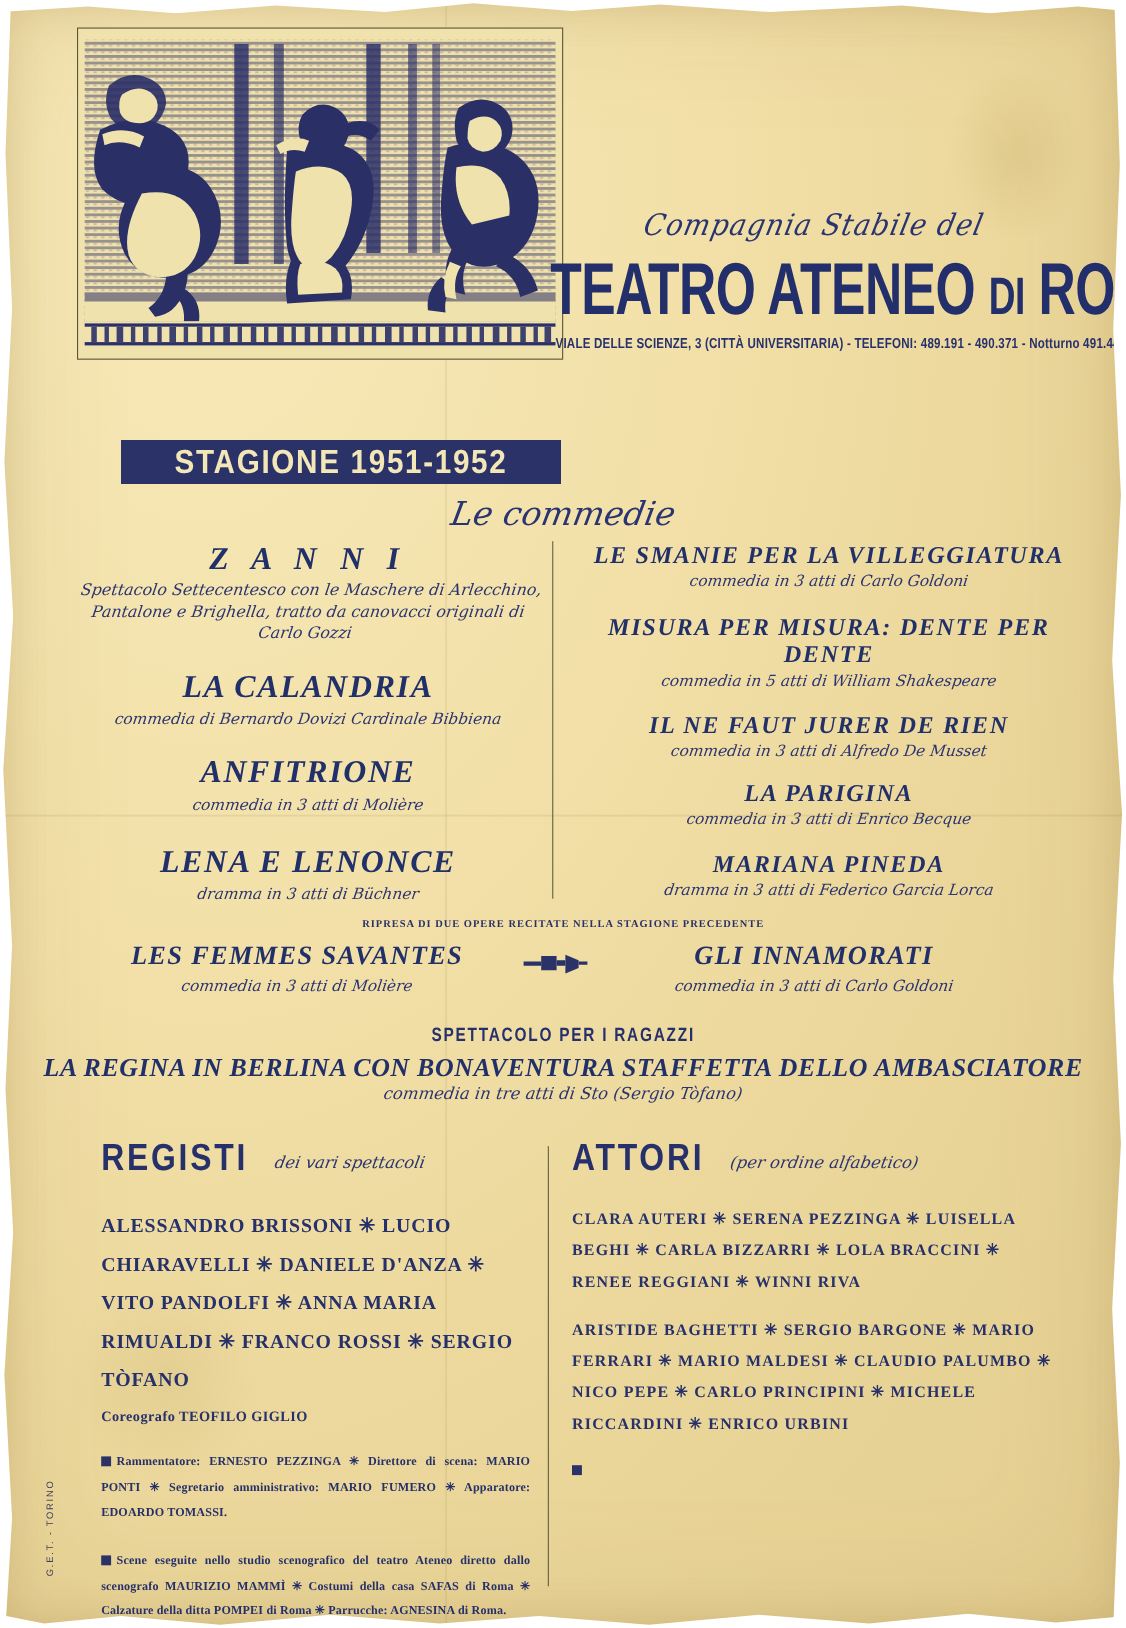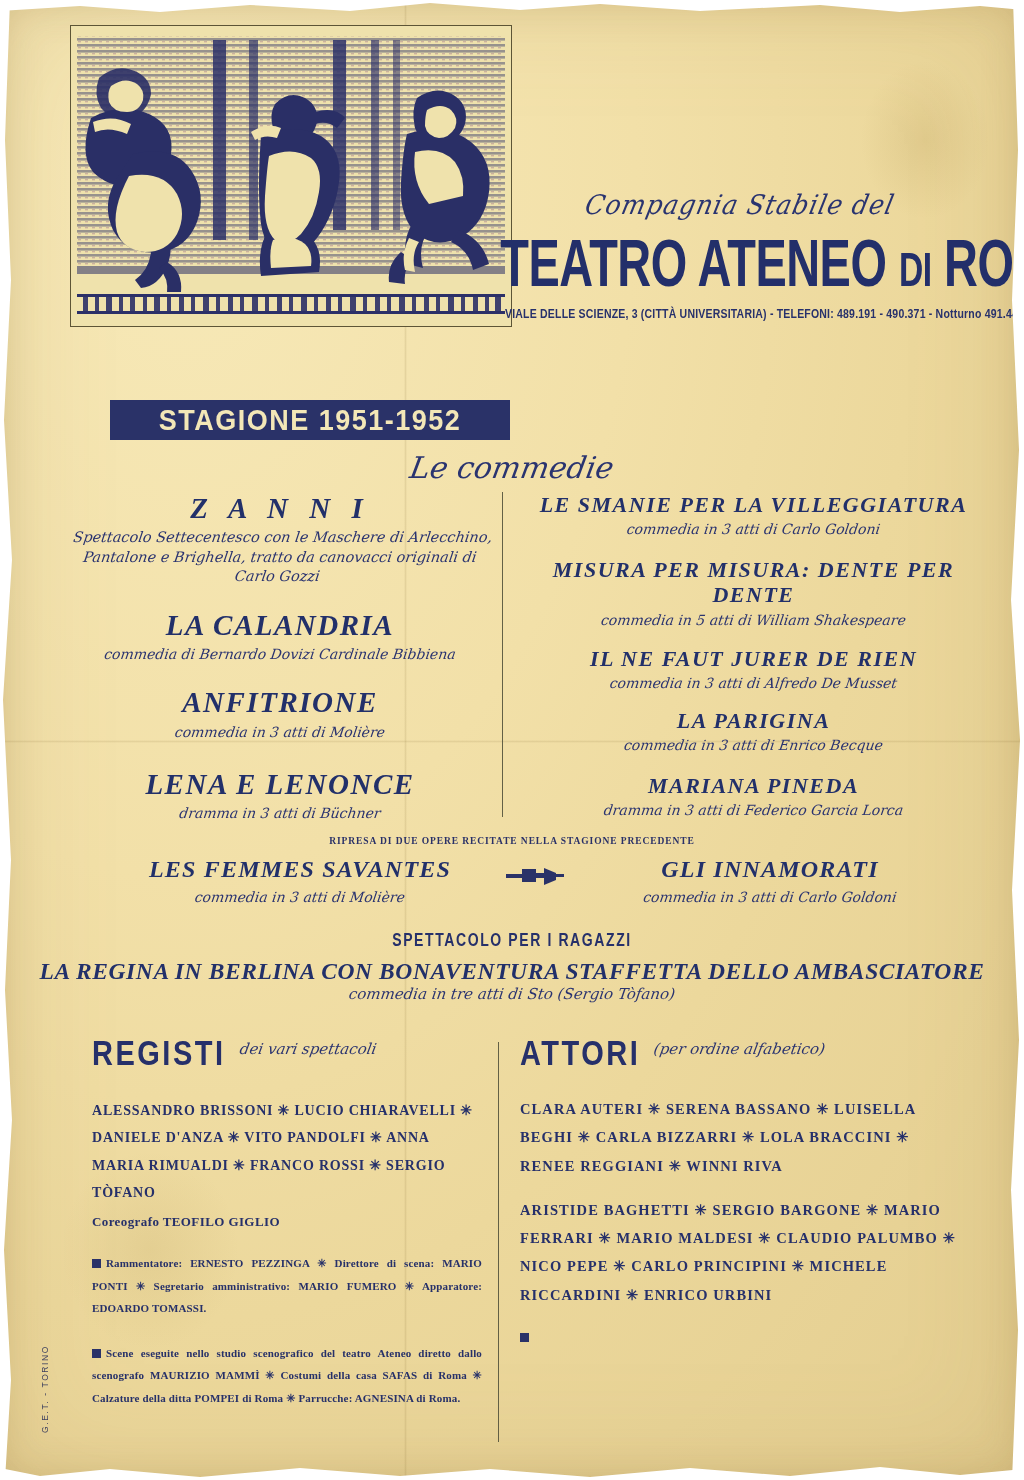--- a/index.html
+++ b/index.html
@@ -110,21 +110,21 @@
   .play .sub.multi{font-size:14.5px;}
 
   
   #ripresaNote{
     position:absolute;left:0;top:836px;width:1024px;text-align:center;
     font-family:"Liberation Serif", serif;font-weight:700;font-size:9.5px;
     letter-spacing:.9px;color:#2a3168;
   }
   #ripresaRow{
     position:absolute;left:70px;top:856px;width:900px;
-    display:flex;align-items:flex-start;justify-content:flex-end;gap:0;
+    display:flex;align-items:flex-start;justify-content:flex-start;gap:0;
   }
   #ripresaRow .half{width:400px;text-align:center;}
   #ripresaRow .half .title{
     font-family:"Liberation Serif",serif;font-weight:700;font-style:italic;
     font-size:24px;letter-spacing:1.2px;color:#22306a;
   }
   #ripresaRow .half .sub{
     font-family:"DejaVu Serif",serif;font-style:italic;font-size:14px;color:#2b3470;
     transform:skewX(-8deg);margin-top:6px;
   }
@@ -143,36 +143,36 @@
   }
   #ragazziSub{
     position:absolute;left:0;top:985px;width:1024px;text-align:center;
     font-family:"DejaVu Serif",serif;font-style:italic;font-size:15px;color:#2b3470;
     transform:skewX(-8deg);
   }
 
   
   #bottomDivider{position:absolute;left:498px;top:1042px;width:1px;height:400px;background:#4a4a35;opacity:.85;}
   #bottom{position:absolute;left:0;top:1040px;width:1024px;height:420px;}
-  .sectionHead{display:flex;align-items:flex-start;gap:14px;}
+  .sectionHead{display:flex;align-items:center;gap:24px;}
   .sectionHead .big{
     font-family:"Liberation Sans",sans-serif;font-weight:700;font-size:29px;
     letter-spacing:2.5px;color:#26306a;transform:scaleY(1.18);transform-origin:left bottom;
   }
   .sectionHead .script{
     font-family:"DejaVu Serif",serif;font-style:italic;font-size:15px;color:#2b3470;
     transform:skewX(-10deg);
   }
   .nameList{
     font-family:"Liberation Serif",serif;font-weight:700;color:#26306a;
     line-height:1.95;
   }
   #registiBlock{position:absolute;left:92px;top:0;width:390px;}
   #attoriBlock{position:absolute;left:520px;top:0;width:440px;}
-  #registiNames{font-size:14px;letter-spacing:.8px;margin-top:24px;}
+  #registiNames{font-size:18px;letter-spacing:.8px;margin-top:24px;}
   #coreografo{font-family:"Liberation Serif",serif;font-weight:700;font-size:13px;color:#26306a;margin-top:8px;letter-spacing:.4px;}
   .finePara{
     font-family:"Liberation Serif",serif;font-weight:700;font-size:11px;color:#273169;
     line-height:2.05;text-align:justify;margin-top:22px;letter-spacing:.15px;
   }
   .sq{display:inline-block;width:9px;height:9px;background:#2a3268;margin-right:5px;vertical-align:-1px;}
   .attorList{font-size:14.5px;letter-spacing:1.1px;margin-top:22px;}
   .attorList.second{margin-top:16px;}
   #dirBlock{margin-top:18px;}
   #dirText{
@@ -402,21 +402,21 @@
       <div id="coreografo">Coreografo  TEOFILO GIGLIO</div>
       <div class="finePara"><span class="sq"></span><span>Rammentatore: ERNESTO PEZZINGA ✳ Direttore di scena: MARIO PONTI ✳ Segretario amministrativo: MARIO FUMERO ✳ Apparatore: EDOARDO TOMASSI.</span></div>
       <div class="finePara"><span class="sq"></span><span>Scene eseguite nello studio scenografico del teatro Ateneo diretto dallo scenografo MAURIZIO MAMMÌ ✳ Costumi della casa SAFAS di Roma ✳ Calzature della ditta POMPEI di Roma ✳ Parrucche: AGNESINA di Roma.</span></div>
     </div>
 
     <div id="attoriBlock">
       <div class="sectionHead">
         <span class="big">ATTORI</span>
         <span class="script">(per ordine alfabetico)</span>
       </div>
-      <div class="nameList attorList">CLARA AUTERI ✳ SERENA BASSANO ✳ LUISELLA BEGHI ✳ CARLA BIZZARRI ✳ LOLA BRACCINI ✳ RENEE REGGIANI ✳ WINNI RIVA</div>
+      <div class="nameList attorList">CLARA AUTERI ✳ SERENA PEZZINGA ✳ LUISELLA BEGHI ✳ CARLA BIZZARRI ✳ LOLA BRACCINI ✳ RENEE REGGIANI ✳ WINNI RIVA</div>
       <div class="nameList attorList second">ARISTIDE BAGHETTI ✳ SERGIO BARGONE ✳ MARIO FERRARI ✳ MARIO MALDESI ✳ CLAUDIO PALUMBO ✳ NICO PEPE ✳ CARLO PRINCIPINI ✳ MICHELE RICCARDINI ✳ ENRICO URBINI</div>
       <div id="dirBlock">
         <span class="sq"></span>
       </div>
     </div>
 
   </div>
 
   <div id="printerCredit">G.E.T. - TORINO</div>
 

